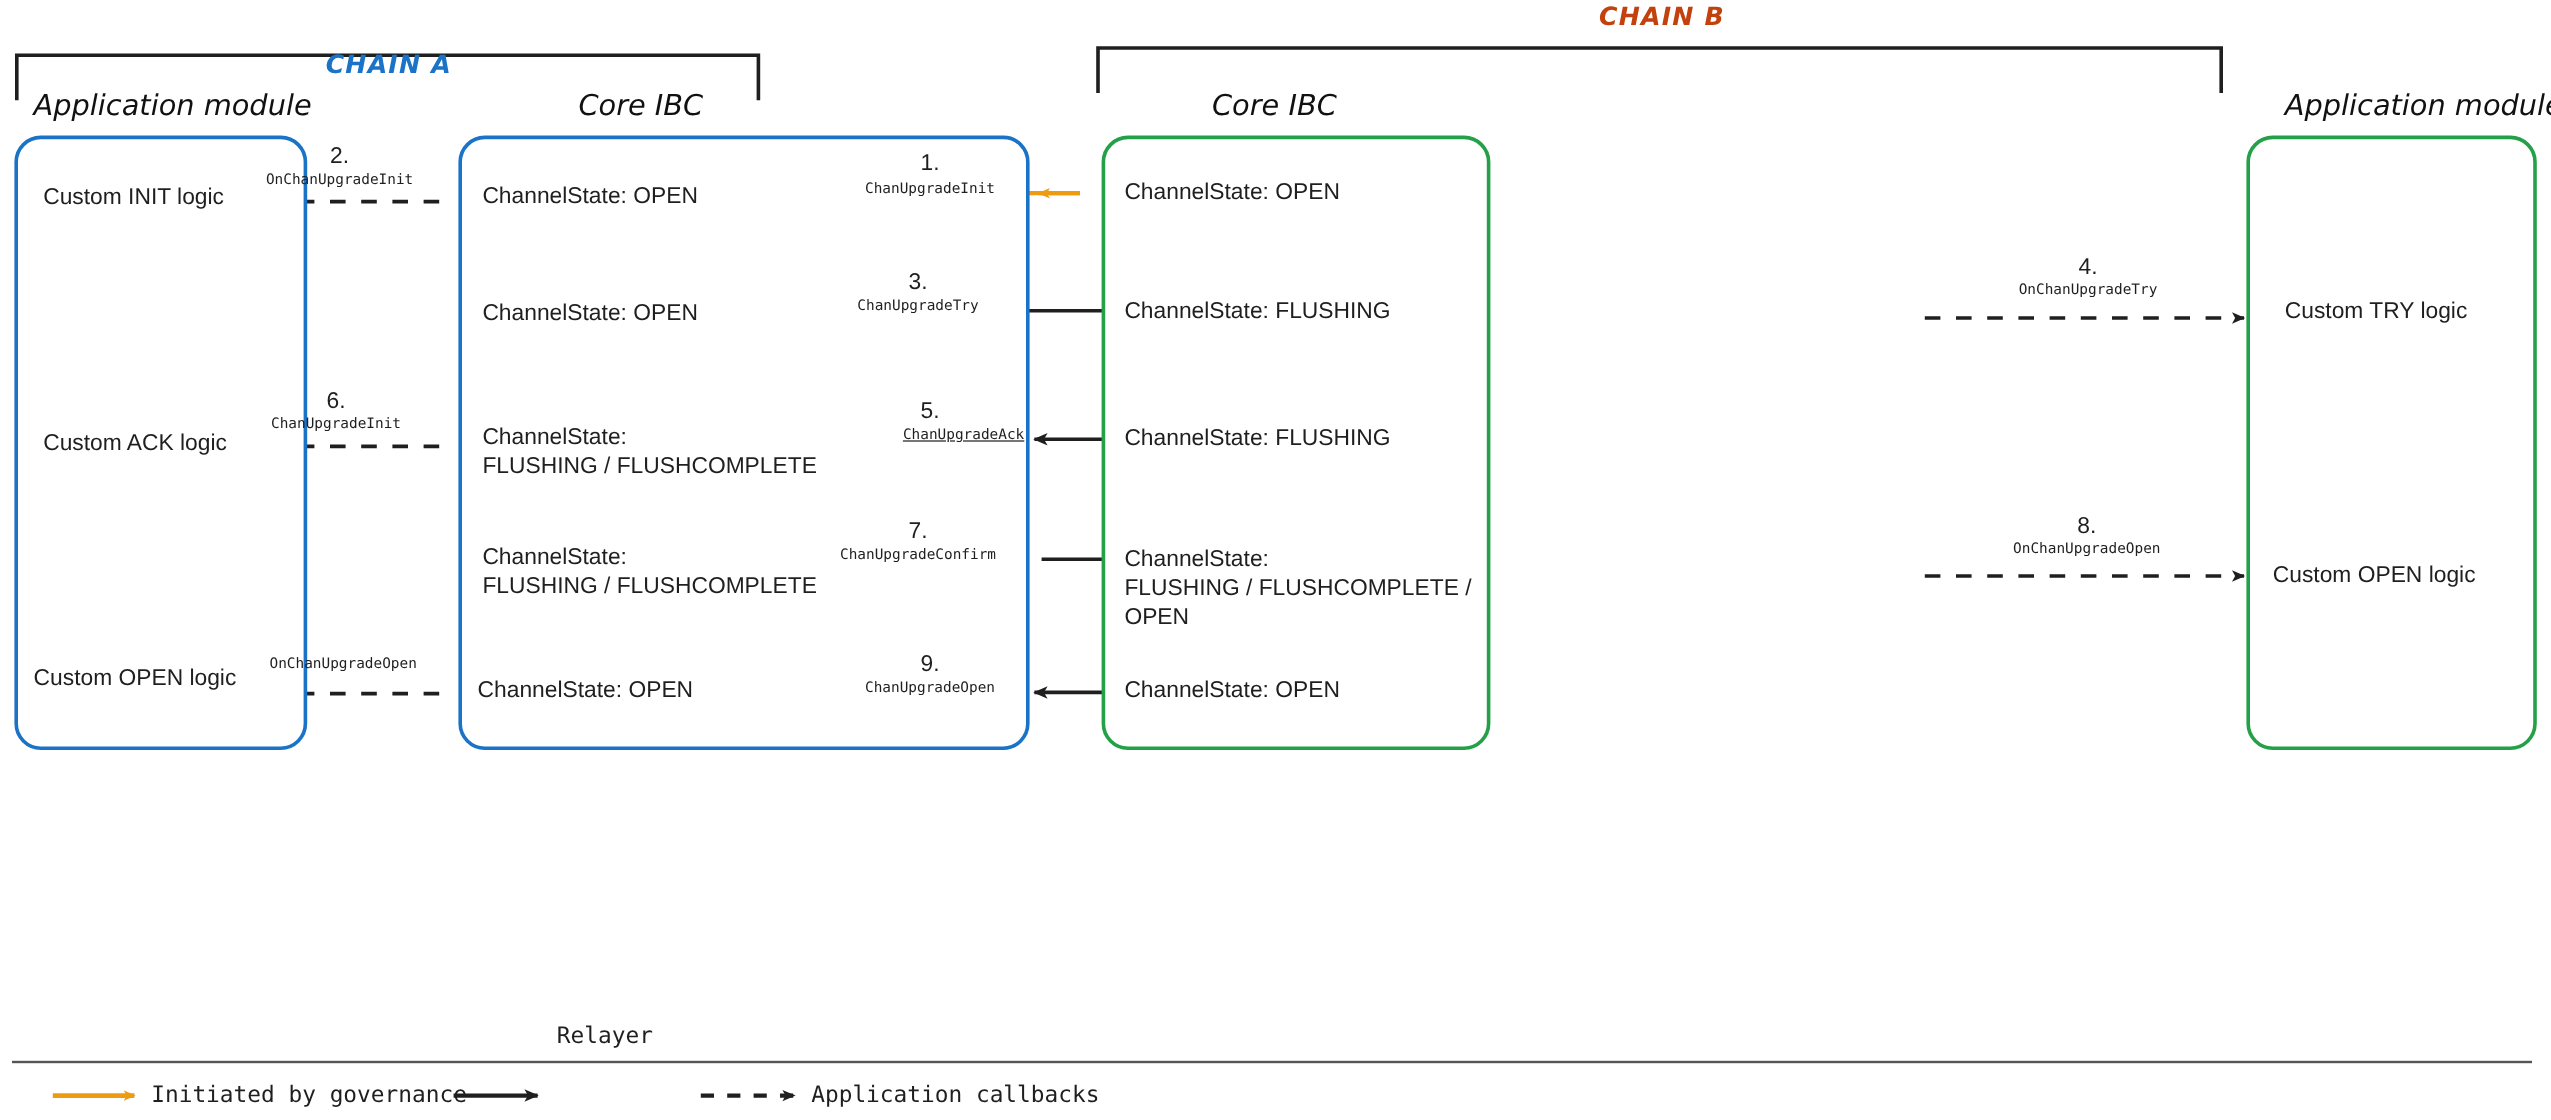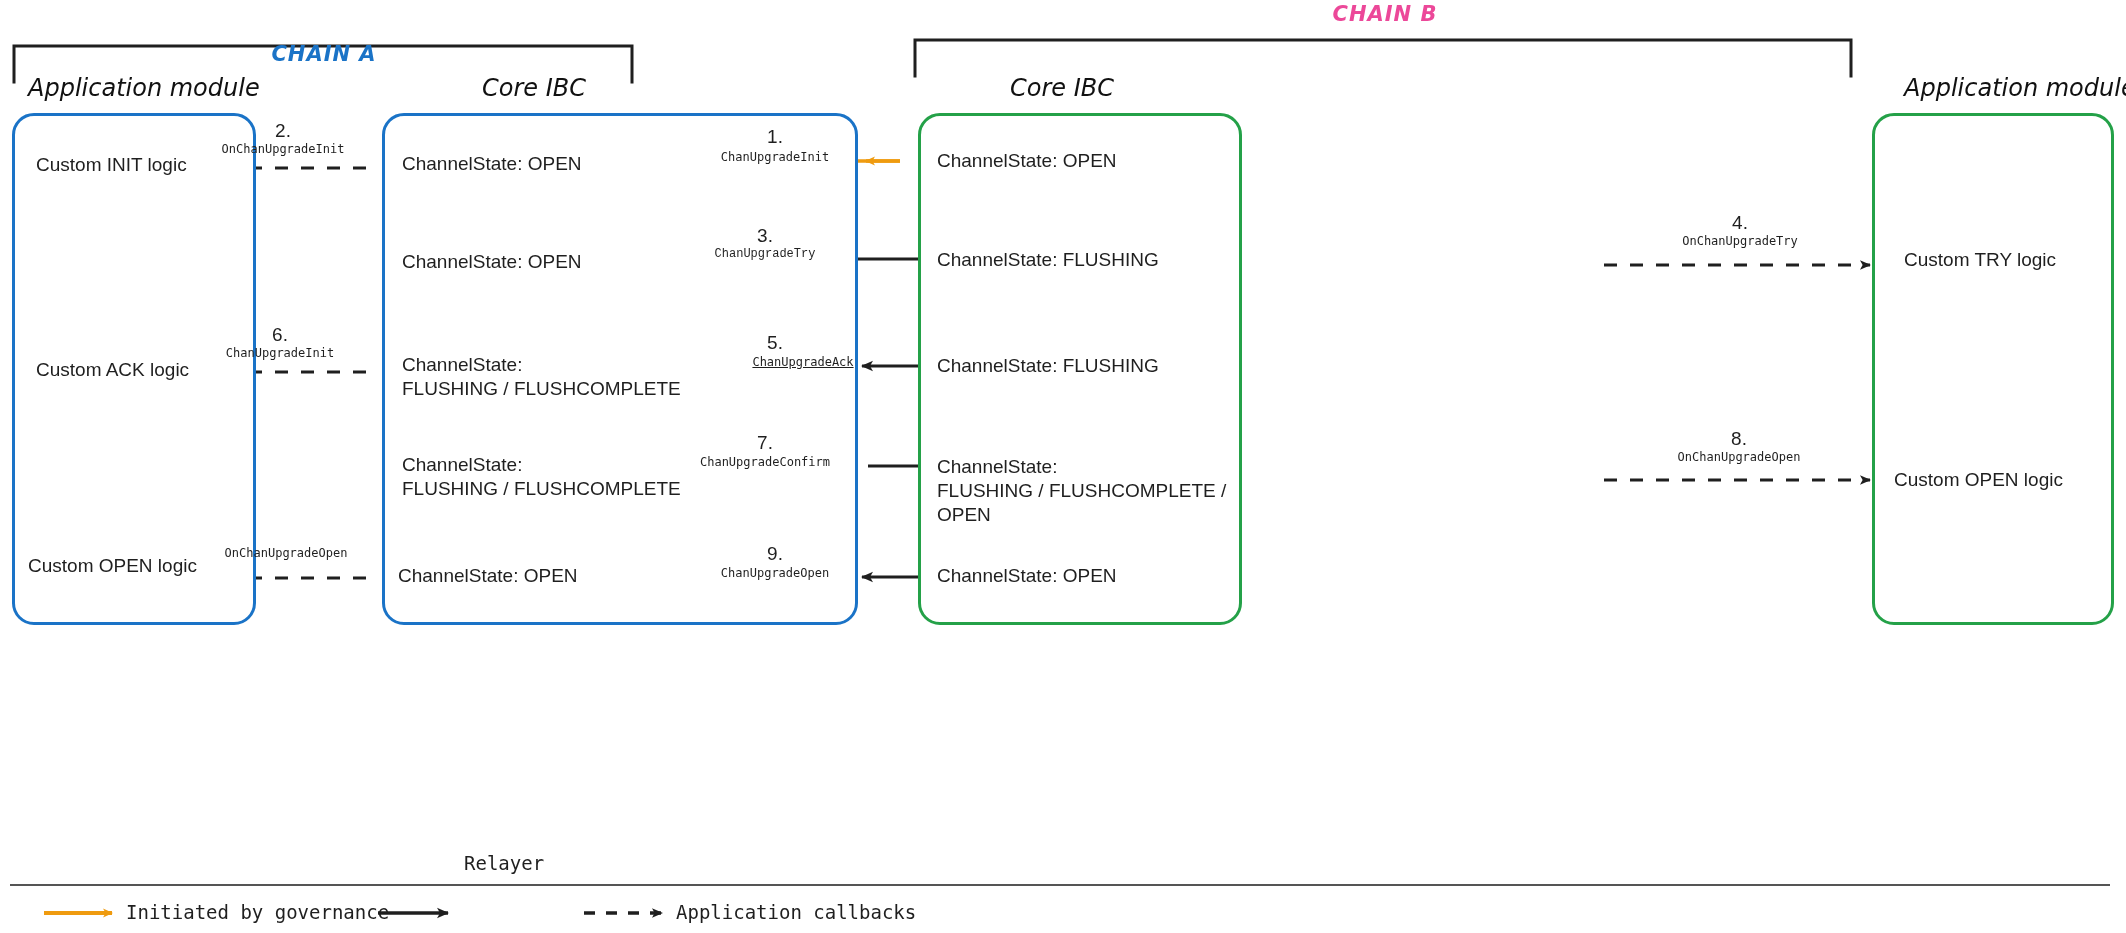--- a/index.html
+++ b/index.html
@@ -4,21 +4,21 @@
 <style>
   html,body{margin:0;padding:0;background:#ffffff;}
   body{width:2126px;height:933px;position:relative;overflow:hidden;
        font-family:"Liberation Sans",sans-serif;color:#1a1a1a;}
   #stage{position:absolute;left:0;top:0;width:2126px;height:933px;}
   .abs{position:absolute;}
 
   .chain-title{font-family:"DejaVu Sans",sans-serif;font-style:italic;font-weight:700;
       font-size:21px;letter-spacing:1px;text-align:center;}
   .chain-a-title{color:#1a73c7;margin-top:36px;}
-  .chain-b-title{color:#ec4899;}
+  .chain-b-title{color:#c2410c;}
 
   .col-title{font-family:"DejaVu Sans",sans-serif;font-style:italic;font-size:24px;
       color:#111;white-space:nowrap;margin-left:24px;}
 
   .module-box{border-style:solid;border-width:3px;border-radius:22px;background:#fff;box-sizing:border-box;}
   .box-blue{border-color:#1a73c7;}
   .box-green{border-color:#24a148;}
 
   .state-label{font-family:"Liberation Sans",sans-serif;font-size:19px;color:#1f1f1f;
       line-height:24px;white-space:pre-line;}
@@ -117,21 +117,21 @@
   <div class="abs state-label" style="left:1904px;top:248px;width:220px;">Custom TRY logic</div>
   <div class="abs state-label" style="left:1894px;top:468px;width:230px;">Custom OPEN logic</div>
 
   <div class="abs stepnum" style="left:660px;top:126px;width:230px;">1.</div>
   <div class="abs mono arrow-label" style="left:660px;top:150px;width:230px;">ChanUpgradeInit</div>
 
   <div class="abs stepnum" style="left:168px;top:120px;width:230px;">2.</div>
   <div class="abs mono arrow-label" style="left:168px;top:142px;width:230px;">OnChanUpgradeInit</div>
 
   <div class="abs stepnum" style="left:650px;top:225px;width:230px;">3.</div>
-  <div class="abs mono arrow-label" style="left:650px;top:247px;width:230px;font-family:Liberation Mono, monospace;">ChanUpgradeTry</div>
+  <div class="abs mono arrow-label" style="left:650px;top:247px;width:230px;">ChanUpgradeTry</div>
 
   <div class="abs stepnum" style="left:1620px;top:212px;width:240px;">4.</div>
   <div class="abs mono arrow-label" style="left:1620px;top:234px;width:240px;">OnChanUpgradeTry</div>
 
   <div class="abs stepnum" style="left:660px;top:332px;width:230px;">5.</div>
   <div class="abs mono arrow-label" style="left:688px;top:355px;width:230px;text-decoration:underline;">ChanUpgradeAck</div>
 
   <div class="abs stepnum" style="left:160px;top:324px;width:240px;">6.</div>
   <div class="abs mono arrow-label" style="left:160px;top:346px;width:240px;">ChanUpgradeInit</div>
 

